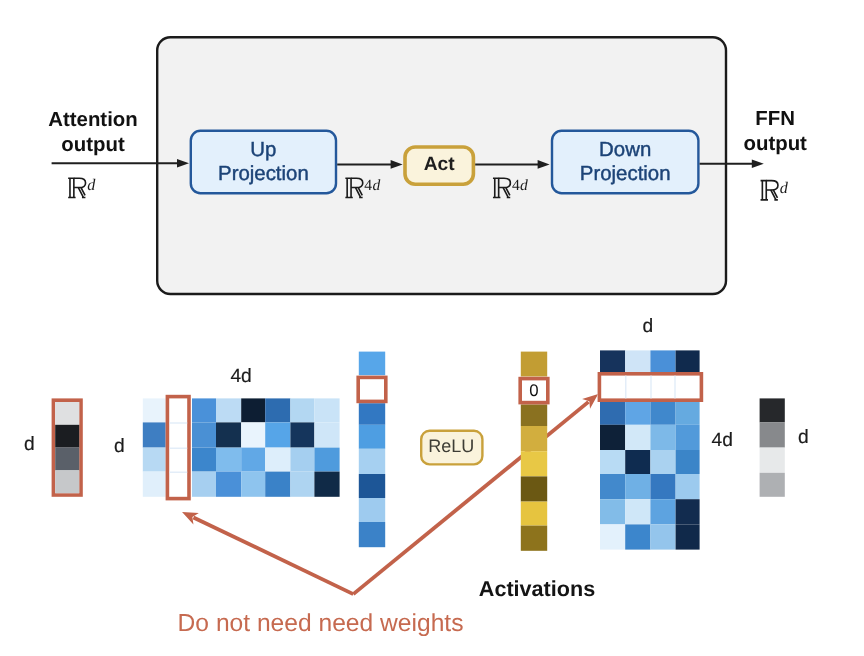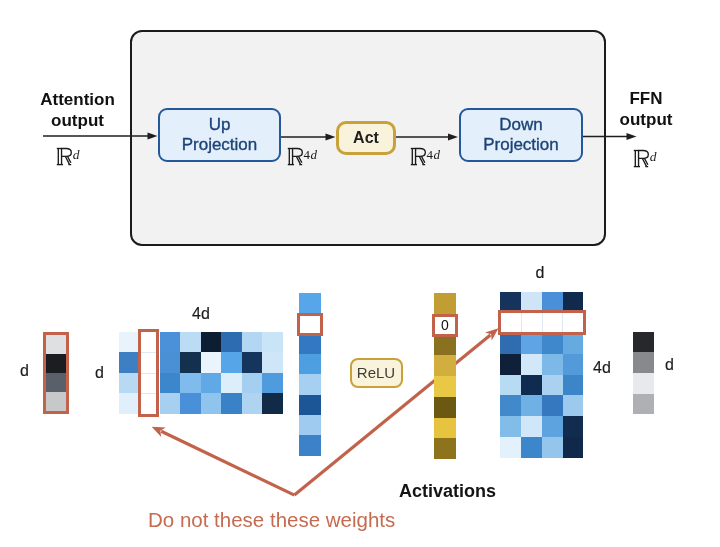--- a/index.html
+++ b/index.html
@@ -200,13 +200,13 @@
 <div class="lbl" style="left:593px;top:359px;">4d</div>
 
 <div class="cellcol" style="left:633px;top:331.8px;width:21px;z-index:2;">
   <div style="height:20.65px;background:#26282b"></div>
   <div style="height:20.65px;background:#87898c"></div>
   <div style="height:20.65px;background:#e7e9ea"></div>
   <div style="height:20.65px;background:#aeb0b3"></div>
 </div>
 <div class="lbl" style="left:665px;top:356px;">d</div>
 
-<div class="abs" style="left:148px;top:508px;font-size:20.5px;color:#c66a50;z-index:3;">Do not these these weights</div>
+<div class="abs" style="left:148px;top:508px;font-size:20.5px;color:#c66a50;z-index:3;">Do not need need weights</div>
 
 </body></html>

